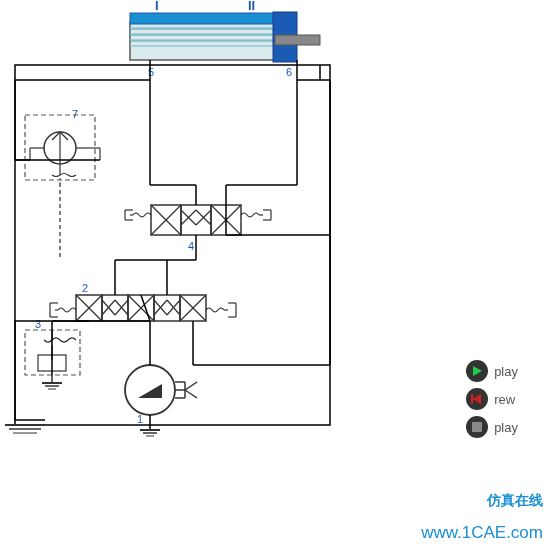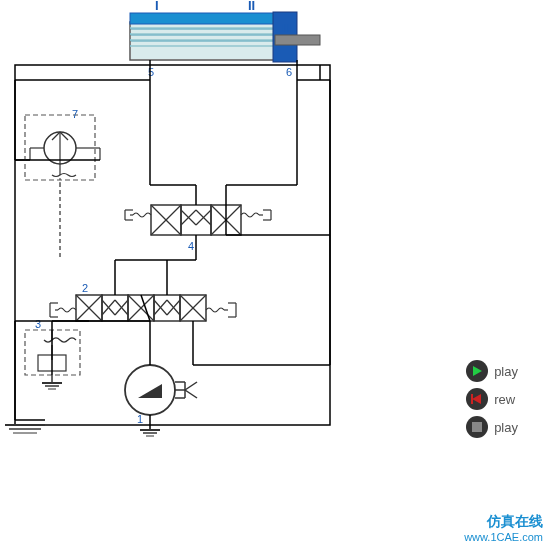--- a/index.html
+++ b/index.html
@@ -37,21 +37,22 @@
     }
 
     .watermark-line1 {
       color: #1a8fd1;
       font-size: 14px;
       font-weight: bold;
     }
 
     .watermark-line2 {
       color: #1a8fd1;
-      font-size: 11px;
+      font-size: 17px;
+      margin-top: 13px;
     }
 
     
     .controls-panel {
       position: absolute;
       right: 30px;
       top: 360px;
       display: flex;
       flex-direction: column;
       gap: 6px;

